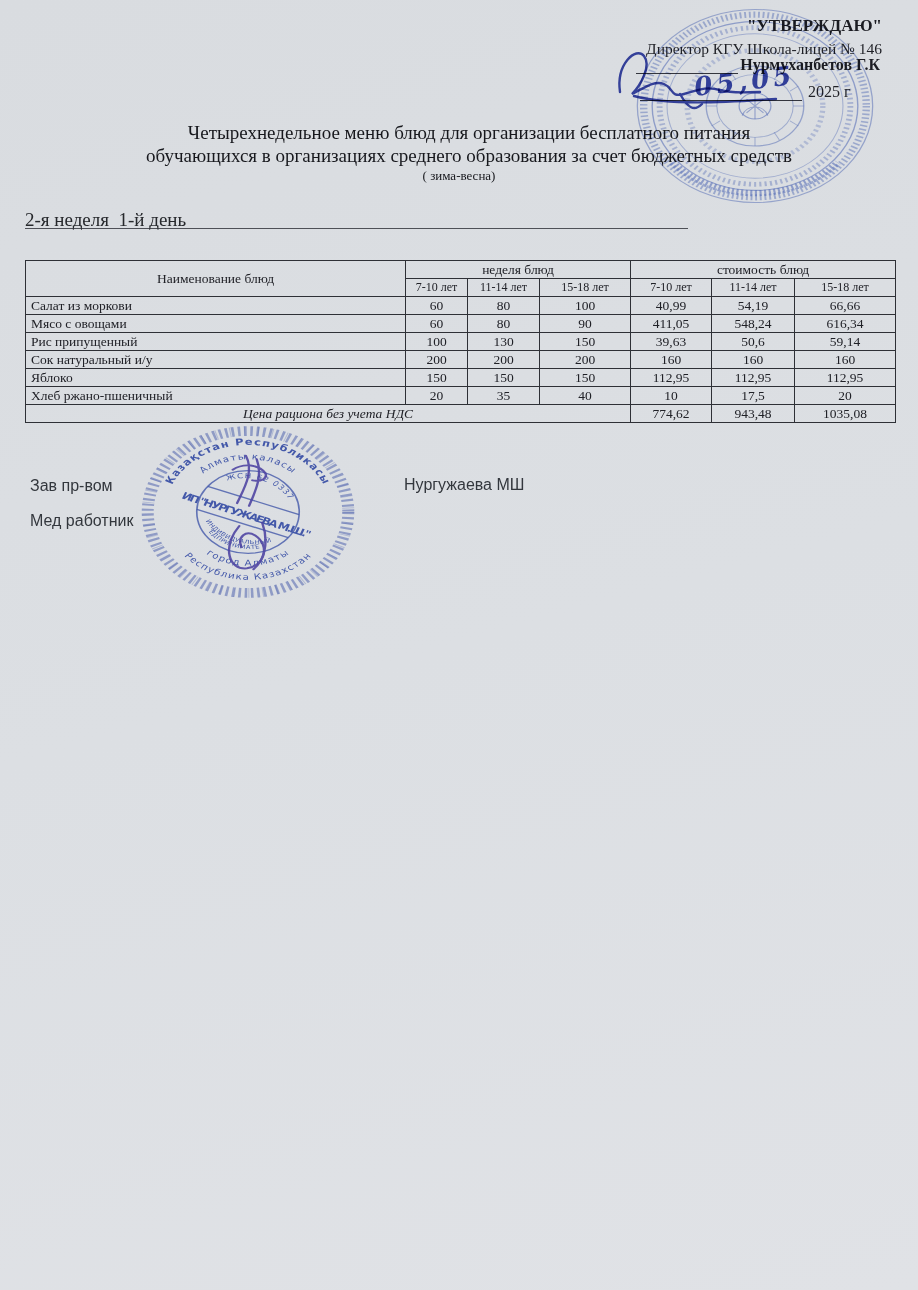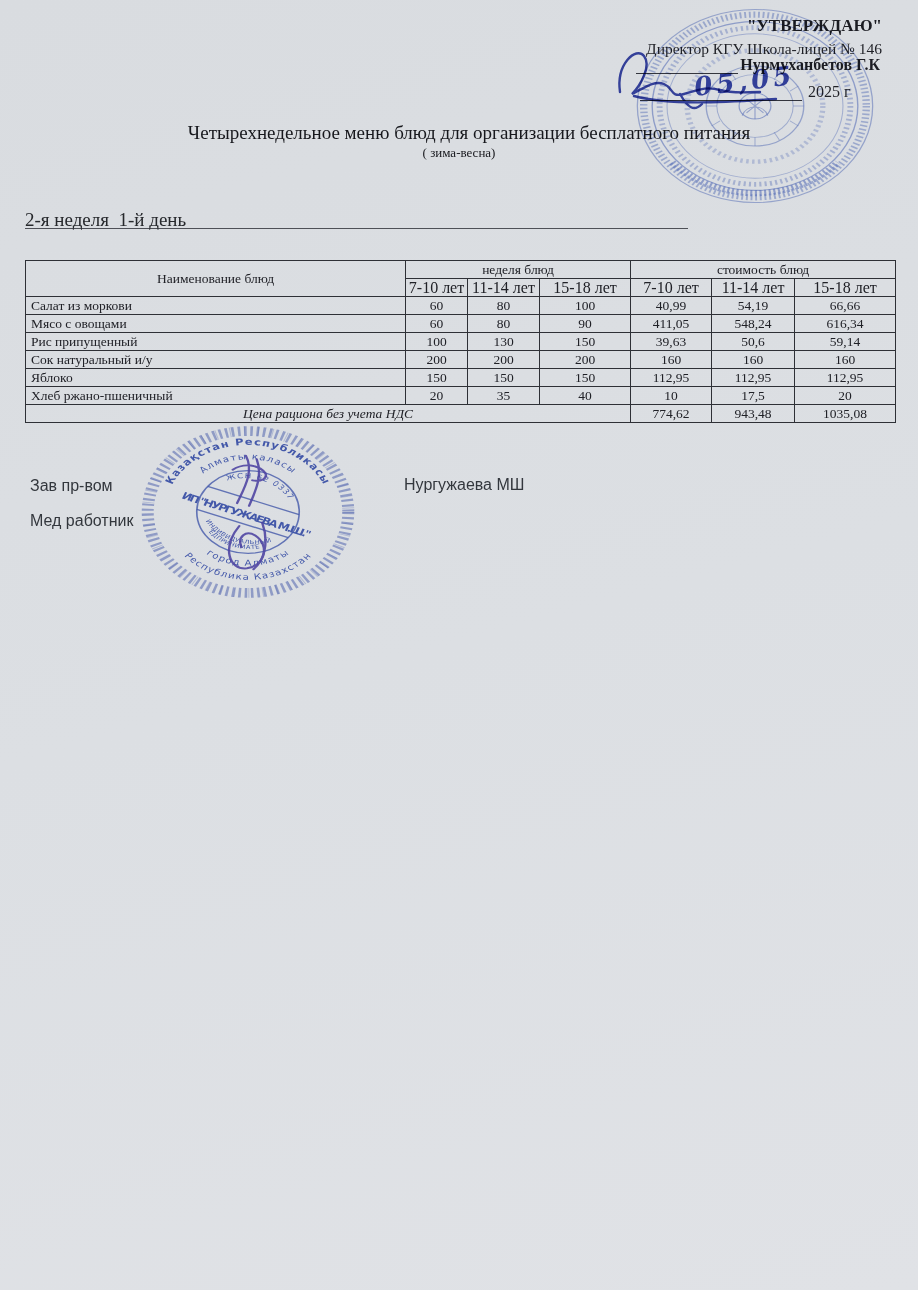--- a/index.html
+++ b/index.html
@@ -26,21 +26,21 @@
   .title .t3{font-size:13px;font-weight:normal;margin-top:1px;}
   
   .period{font-family:Liberation Serif, serif;font-size:19px;color:#26282c;white-space:pre;}
   table.menu{border-collapse:collapse;table-layout:fixed;width:870px;background:transparent;}
   table.menu td,table.menu th{
     border:1.4px solid #2e3036;font-weight:normal;font-size:13.5px;
     padding:0 2px;height:17px;line-height:15px;text-align:center;vertical-align:middle;
     overflow:hidden;white-space:nowrap;color:#202127;
   }
   table.menu td.nm{text-align:left;padding-left:5px;}
-  table.menu .agehdr td{font-size:16px;}
+  table.menu .agehdr td{font-size:12px;}
   td.totlbl{text-align:left;padding-left:5px;font-style:italic;white-space:pre;}
   td.totval{font-weight:bold;}
   
   .siglabel{font-family:"Liberation Sans",sans-serif;font-size:16px;color:#33373d;}
   
   .ink{mix-blend-mode:multiply;}
   .stampT{font-family:"DejaVu Sans",sans-serif;fill:#3f58ba;}
 </style>
 </head>
 <body>
@@ -50,20 +50,21 @@
   <div class="abs approve" style="top:16px;right:36px;">"УТВЕРЖДАЮ"</div>
   <div class="abs director" style="top:40px;right:36px;">Директор КГУ Школа-лицей № 146</div>
   <div class="abs uline" style="left:636px;top:57px;width:102px;height:16px;"></div>
   <div class="abs dname" style="top:56px;right:38px;">Нурмуханбетов Г.К</div>
   <div class="abs uline" style="left:640px;top:84px;width:162px;height:16px;"></div>
   <div class="abs handdate" style="left:694px;top:66px;">05,05</div>
   <div class="abs year" style="left:808px;top:83px;">2025 г</div>
 
   <div class="abs title" style="top:121px;">
     <div class="t1">Четырехнедельное меню блюд для организации бесплатного питания</div>
+    <div class="t1">обучающихся в организациях среднего образования за счет бюджетных средств</div>
     <div class="t3">( зима-весна)</div>
   </div>
 
   <div class="abs period" style="left:25px;top:209px;">2-я неделя  1-й день</div>
   <div class="abs" style="left:25px;top:228px;width:663px;border-bottom:1.2px solid rgba(43,45,52,.8);"></div>
 
   <div class="abs" style="left:25px;top:232px;margin-top:28px;">
     <table class="menu">
       <colgroup>
         <col style="width:380px">

